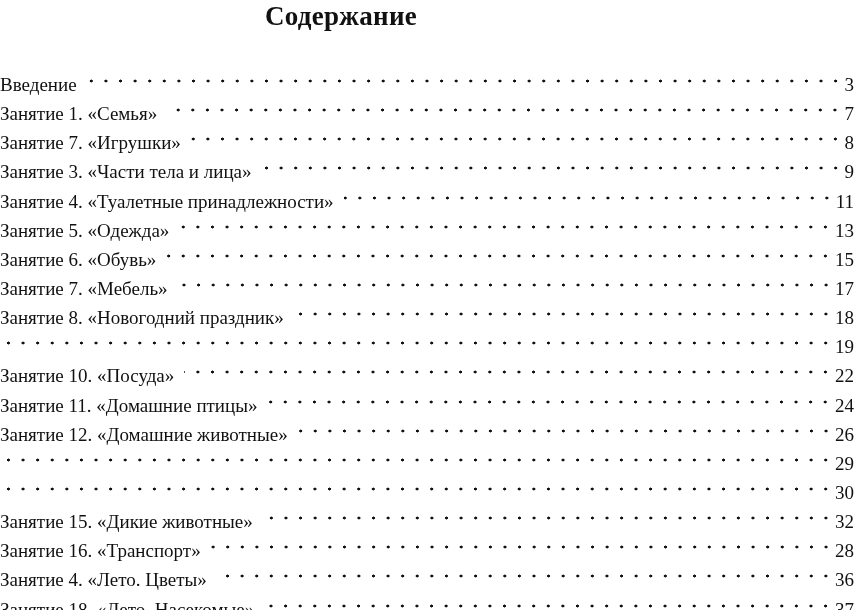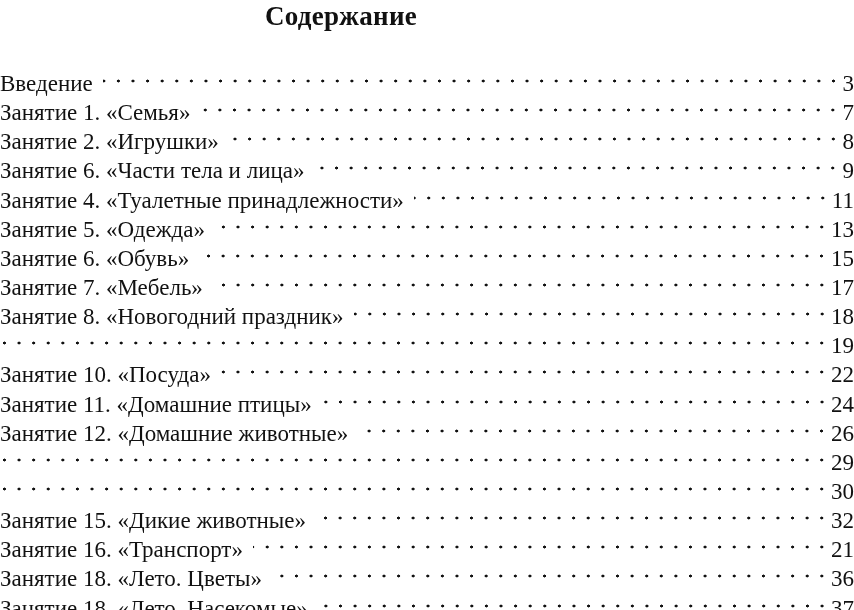--- a/index.html
+++ b/index.html
@@ -1,21 +1,21 @@
 <!DOCTYPE html>
 <html><head>
 <meta charset="utf-8">
 <style>
   html, body { margin:0; padding:0; background:#ffffff; }
   body { width:854px; height:610px; overflow:hidden; position:relative;
          font-family:"Liberation Serif","DejaVu Serif",serif; color:#111; }
   .title { position:absolute; top:0; left:0; width:682px; text-align:center;
            font-weight:bold; font-size:27px; line-height:32px; letter-spacing:0.3px; }
   .toc { position:absolute; top:62px; left:0; width:854px; }
-  .row { display:flex; align-items:baseline; height:29.15px; font-size:23px; line-height:29px;
+  .row { display:flex; align-items:baseline; height:29.15px; font-size:19px; line-height:29px;
          white-space:nowrap; }
   .label { flex:0 0 auto; padding-right:10px; }
   .leader { flex:1 1 auto; overflow:hidden; position:relative; height:29px; }
   .leader::before { content:""; position:absolute; left:0; right:0; bottom:8px; height:4px;
      background-image:radial-gradient(circle, #111 1.4px, transparent 1.6px);
      background-size:14.6px 4px; background-position:right center; background-repeat:repeat-x; }
   .page { flex:0 0 auto; text-align:right; padding-left:2px; }
 </style>
 </head>
 <body>
@@ -27,26 +27,26 @@
       <span class="label">Введение</span>
       <span class="leader"></span>
       <span class="page">3</span>
     </div>
   <div class="row">
       <span class="label">Занятие 1. «Семья»</span>
       <span class="leader"></span>
       <span class="page">7</span>
     </div>
   <div class="row">
-      <span class="label">Занятие 2. «Игрушки»</span>
+      <span class="label">Занятие 7. «Игрушки»</span>
       <span class="leader"></span>
       <span class="page">8</span>
     </div>
   <div class="row">
-      <span class="label">Занятие 6. «Части тела и лица»</span>
+      <span class="label">Занятие 3. «Части тела и лица»</span>
       <span class="leader"></span>
       <span class="page">9</span>
     </div>
   <div class="row">
       <span class="label">Занятие 4. «Туалетные принадлежности»</span>
       <span class="leader"></span>
       <span class="page">11</span>
     </div>
   <div class="row">
       <span class="label">Занятие 5. «Одежда»</span>
@@ -96,24 +96,24 @@
       <span class="page">30</span>
     </div>
   <div class="row">
       <span class="label">Занятие 15. «Дикие животные»</span>
       <span class="leader"></span>
       <span class="page">32</span>
     </div>
   <div class="row">
       <span class="label">Занятие 16. «Транспорт»</span>
       <span class="leader"></span>
-      <span class="page">21</span>
+      <span class="page">28</span>
     </div>
   <div class="row">
-      <span class="label">Занятие 18. «Лето. Цветы»</span>
+      <span class="label">Занятие 4. «Лето. Цветы»</span>
       <span class="leader"></span>
       <span class="page">36</span>
     </div>
   <div class="row">
       <span class="label">Занятие 18. «Лето. Насекомые»</span>
       <span class="leader"></span>
       <span class="page">37</span>
     </div>
 </div>
 

